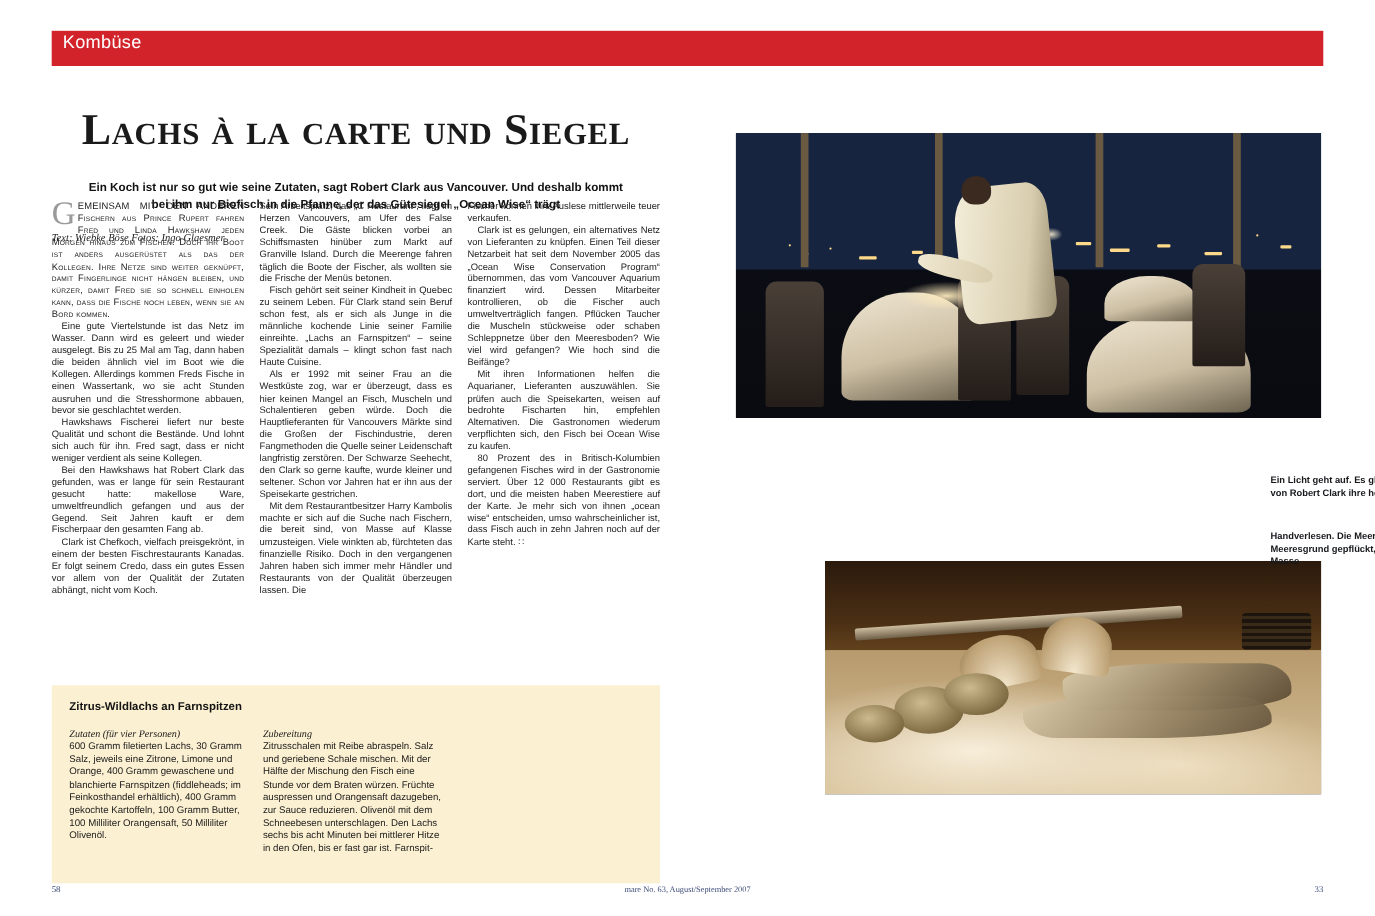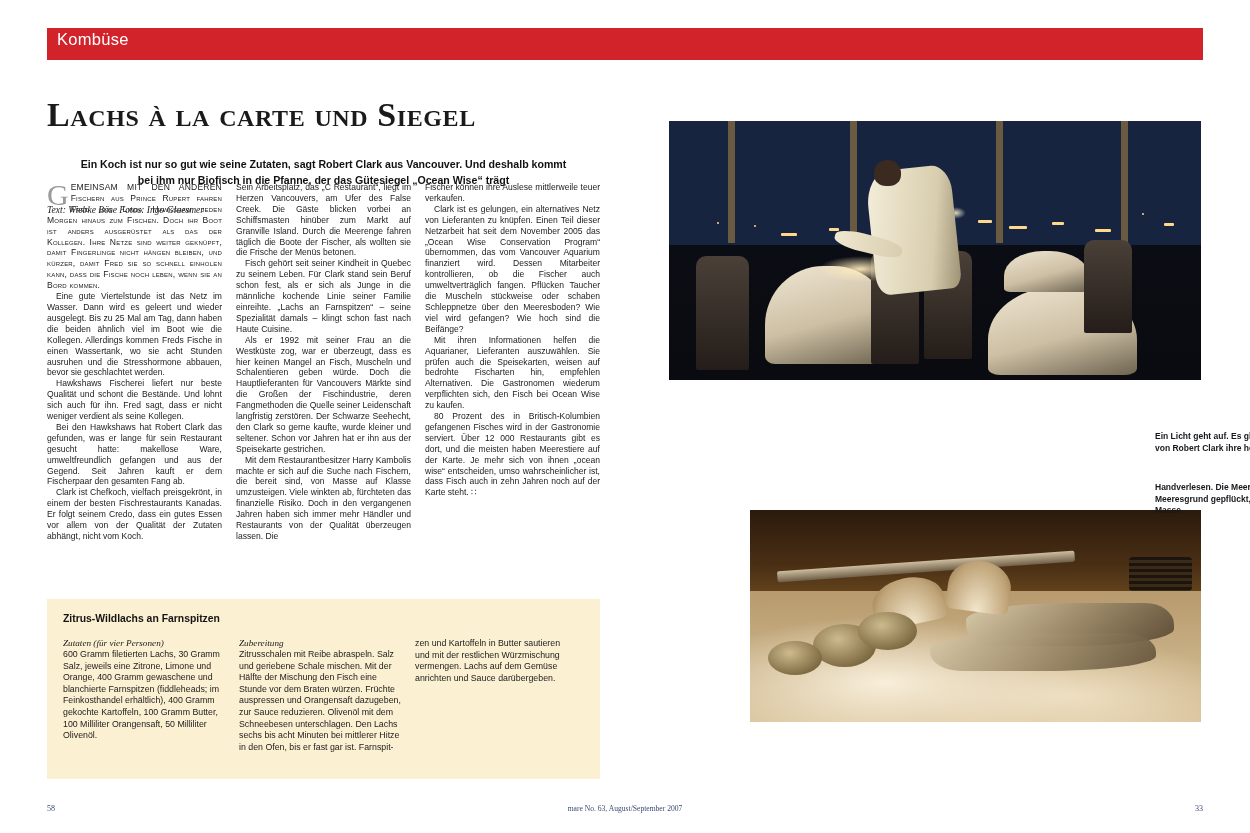--- a/index.html
+++ b/index.html
@@ -19,22 +19,23 @@
   }
   .banner-label{
     position:absolute;left:10px;top:2px;
     color:#ffffff;font-weight:normal;font-size:16.5px;letter-spacing:.3px;
   }
 
   
   .leftpage{position:absolute;left:47px;top:78px;width:553px;height:700px;}
 
   .headline{
-    font-family:"Liberation Serif", serif;
-    font-size:34px;
+    text-align:center;
+    font-family:"Liberation Serif", serif;
+    font-size:40px;
     letter-spacing:.6px;
     color:#1a1a1a;
     margin:18px 0 0 0;
     line-height:1.1;
     font-variant:small-caps;
     white-space:nowrap;
   }
   .standfirst{
     margin:24px auto 0 auto;
     width:500px;
@@ -75,21 +76,21 @@
     font-size:30px;
     line-height:24px;
     padding:1px 2px 0 0;
     color:#9a9a9a;
   }
   .smallcaps-lead{font-variant:small-caps;letter-spacing:.2px;}
   .endmark{letter-spacing:-1px;color:#444;}
 
   
   .recipe{
-    position:absolute;left:0;top:521px;width:553px;height:180px;
+    position:absolute;left:0;top:545px;width:553px;height:180px;
     background:#fcf0d2;
   }
   .recipe-inner{padding:14px 16px 12px 16px;}
   .recipe-title{
     font-size:10.4px;font-weight:bold;color:#141414;margin:0 0 14px 0;
   }
   .recipe-cols{display:flex;gap:14px;}
   .recipe-col{width:162px;}
   .recipe-sub{
     font-family:"Liberation Serif", serif;
@@ -264,21 +265,20 @@
             <div class="recipe-sub">Zutaten (für vier Personen)</div>
             <p class="recipe-body">600 Gramm filetierten Lachs, 30 Gramm Salz, jeweils eine Zitrone, Limone und Orange, 400 Gramm gewaschene und blanchierte Farnspitzen (fiddleheads; im Feinkosthandel erhältlich), 400 Gramm gekochte Kartoffeln, 100 Gramm Butter, 100 Milliliter Orangensaft, 50 Milliliter Olivenöl.</p>
           </div>
 
           <div class="recipe-col">
             <div class="recipe-sub">Zubereitung</div>
             <p class="recipe-body">Zitrusschalen mit Reibe abraspeln. Salz und geriebene Schale mischen. Mit der Hälfte der Mischung den Fisch eine Stunde vor dem Braten würzen. Früchte auspressen und Orangensaft dazugeben, zur Sauce reduzieren. Olivenöl mit dem Schneebesen unterschlagen. Den Lachs sechs bis acht Minuten bei mittlerer Hitze in den Ofen, bis er fast gar ist. Farnspit-</p>
           </div>
 
           <div class="recipe-col">
-            <p class="recipe-body">zen und Kartoffeln in Butter sautieren und mit der restlichen Würzmischung vermengen. Lachs auf dem Gemüse anrichten und Sauce darübergeben.</p>
           </div>
 
         </div>
       </div>
     </div>
 
   </div>
 
   <div class="rightpage">
 

